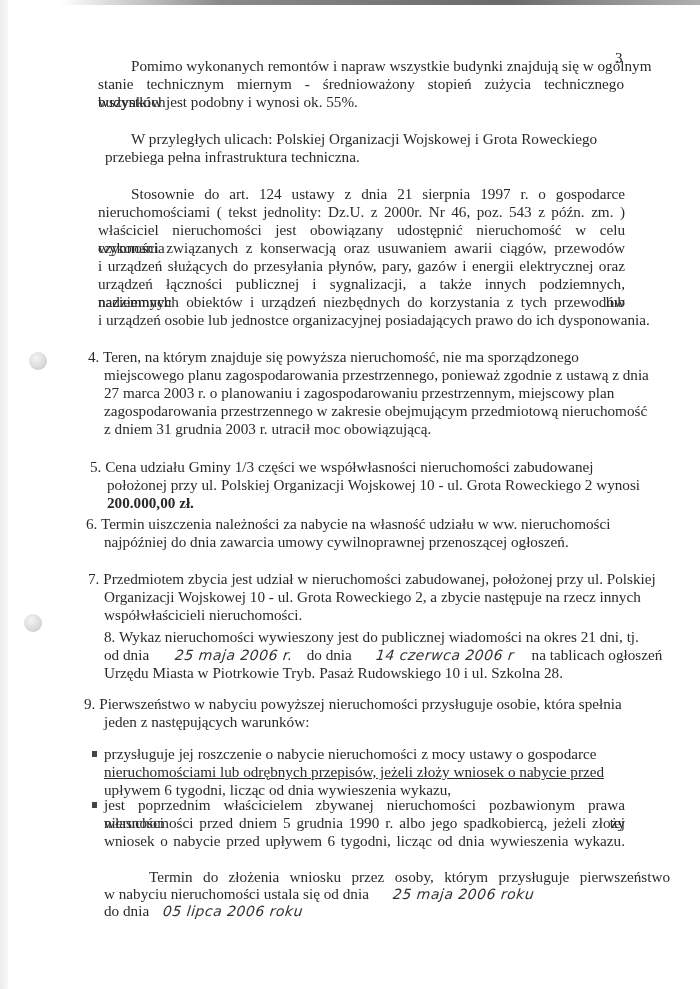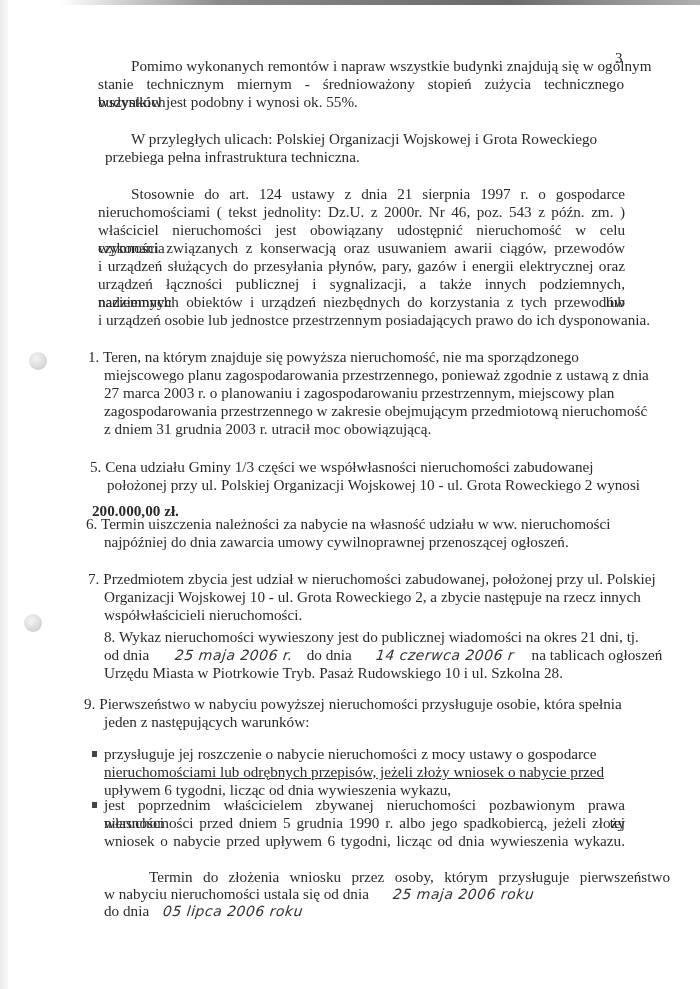--- a/index.html
+++ b/index.html
@@ -55,31 +55,31 @@
 <div class="t" style="left:131px;top:130px;">W przyległych ulicach: Polskiej Organizacji Wojskowej i Grota Roweckiego</div>
 <div class="t" style="left:105px;top:148px;">przebiega pełna infrastruktura techniczna.</div>
 
 <div class="t j" style="left:131px;top:185px;width:494px;">Stosownie do art. 124 ustawy z dnia 21 sierpnia 1997 r. o gospodarce</div>
 <div class="t j" style="left:98px;top:203px;width:527px;">nieruchomościami ( tekst jednolity: Dz.U. z 2000r. Nr 46, poz. 543 z późn. zm. )</div>
 <div class="t j" style="left:98px;top:221px;width:527px;">właściciel nieruchomości jest obowiązany udostępnić nieruchomość w celu wykonania</div>
 <div class="t j" style="left:98px;top:239px;width:527px;">czynności związanych z konserwacją oraz usuwaniem awarii ciągów, przewodów</div>
 <div class="t j" style="left:98px;top:257px;width:527px;">i urządzeń służących do przesyłania płynów, pary, gazów i energii elektrycznej oraz</div>
 <div class="t j" style="left:98px;top:275px;width:527px;">urządzeń łączności publicznej i sygnalizacji, a także innych podziemnych, naziemnych lub</div>
 <div class="t j" style="left:98px;top:293px;width:527px;">nadziemnych obiektów i urządzeń niezbędnych do korzystania z tych przewodów</div>
-<div class="t" style="left:98px;top:311px;">i urządzeń osobie lub jednostce przestrzennym posiadających prawo do ich dysponowania.</div>
+<div class="t" style="left:98px;top:311px;">i urządzeń osobie lub jednostce organizacyjnej posiadających prawo do ich dysponowania.</div>
 
-<div class="t" style="left:88px;top:348px;">1. Teren, na którym znajduje się powyższa nieruchomość, nie ma sporządzonego</div>
+<div class="t" style="left:88px;top:348px;">4. Teren, na którym znajduje się powyższa nieruchomość, nie ma sporządzonego</div>
 <div class="t" style="left:104px;top:366px;">miejscowego planu zagospodarowania przestrzennego, ponieważ zgodnie z ustawą z dnia</div>
 <div class="t" style="left:104px;top:384px;">27 marca 2003 r. o planowaniu i zagospodarowaniu przestrzennym, miejscowy plan</div>
 <div class="t" style="left:104px;top:402px;">zagospodarowania przestrzennego w zakresie obejmującym przedmiotową nieruchomość</div>
 <div class="t" style="left:104px;top:420px;">z dniem 31 grudnia 2003 r. utracił moc obowiązującą.</div>
 
 <div class="t" style="left:90px;top:458px;">5. Cena udziału Gminy 1/3 części we współwłasności nieruchomości zabudowanej</div>
 <div class="t" style="left:107px;top:476px;">położonej przy ul. Polskiej Organizacji Wojskowej 10 - ul. Grota Roweckiego 2   wynosi</div>
-<div class="t b" style="left:92px;top:494px;margin-top:8px;">200.000,00 zł.</div>
+<div class="t b" style="left:107px;top:494px;">200.000,00 zł.</div>
 
 <div class="t" style="left:86px;top:515px;">6. Termin uiszczenia należności za nabycie na własność udziału w ww. nieruchomości</div>
 <div class="t" style="left:104px;top:533px;">najpóźniej do  dnia zawarcia umowy cywilnoprawnej przenoszącej ogłoszeń.</div>
 
 <div class="t" style="left:88px;top:570px;">7. Przedmiotem zbycia jest udział w nieruchomości zabudowanej, położonej przy ul. Polskiej</div>
 <div class="t" style="left:104px;top:588px;">Organizacji Wojskowej 10 - ul. Grota Roweckiego 2, a zbycie następuje na rzecz innych</div>
 <div class="t" style="left:104px;top:606px;">współwłaścicieli nieruchomości.</div>
 
 <div class="t" style="left:104px;top:628px;">8. Wykaz nieruchomości wywieszony jest do publicznej wiadomości na okres 21 dni, tj.</div>
 <div class="t" style="left:104px;top:646px;">

